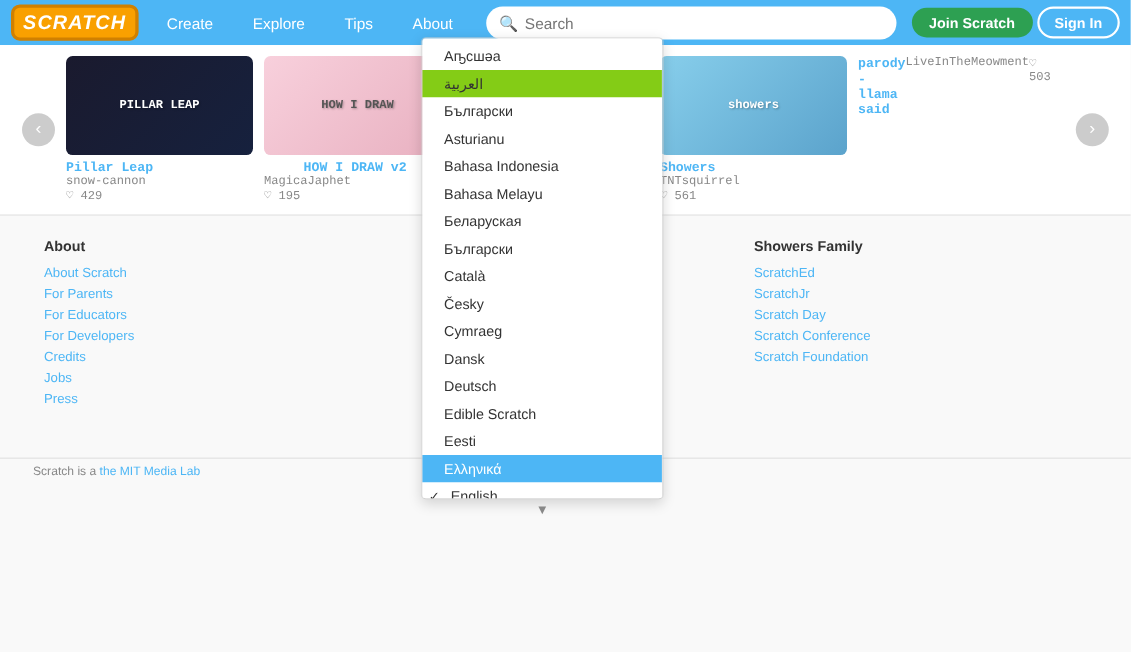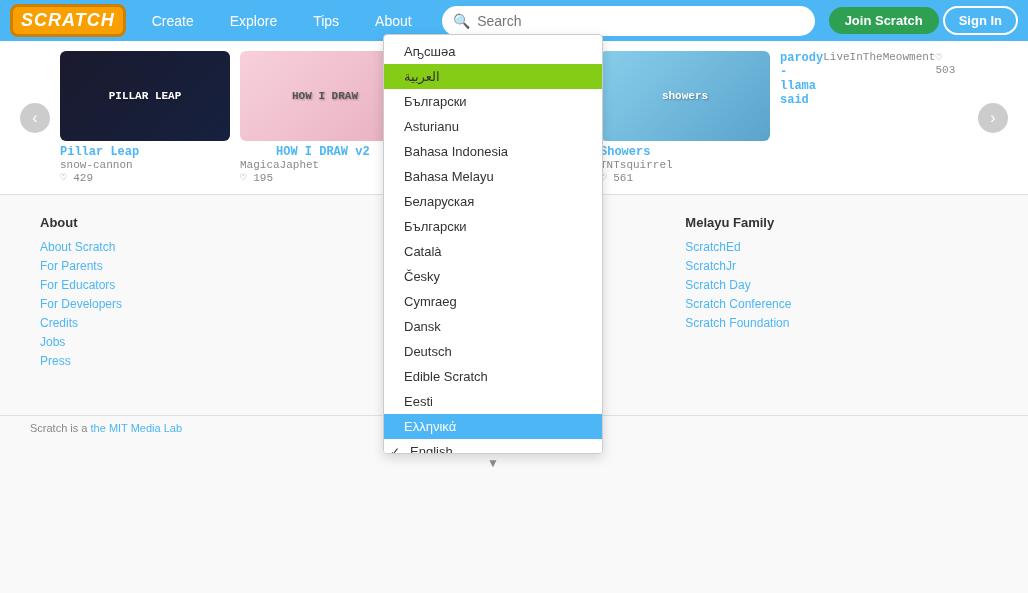--- a/index.html
+++ b/index.html
@@ -87,21 +87,21 @@
       <a style="display: block; color: rgb(77, 182, 245); font-size: 12px; text-decoration: none; margin-bottom: 5px; cursor: pointer;">About Scratch</a>
       <a style="display: block; color: rgb(77, 182, 245); font-size: 12px; text-decoration: none; margin-bottom: 5px; cursor: pointer;">For Parents</a>
       <a style="display: block; color: rgb(77, 182, 245); font-size: 12px; text-decoration: none; margin-bottom: 5px; cursor: pointer;">For Educators</a>
       <a style="display: block; color: rgb(77, 182, 245); font-size: 12px; text-decoration: none; margin-bottom: 5px; cursor: pointer;">For Developers</a>
       <a style="display: block; color: rgb(77, 182, 245); font-size: 12px; text-decoration: none; margin-bottom: 5px; cursor: pointer;">Credits</a>
       <a style="display: block; color: rgb(77, 182, 245); font-size: 12px; text-decoration: none; margin-bottom: 5px; cursor: pointer;">Jobs</a>
       <a style="display: block; color: rgb(77, 182, 245); font-size: 12px; text-decoration: none; margin-bottom: 5px; cursor: pointer;">Press</a>
     </div>
     <div style="flex: 1 1 0%; padding: 0px 10px;"></div>
     <div style="flex: 1 1 0%; padding: 0px 10px;">
-      <div style="font-size: 13px; font-weight: 700; color: rgb(51, 51, 51); margin-bottom: 10px;">Melayu Family</div>
+      <div style="font-size: 13px; font-weight: 700; color: rgb(51, 51, 51); margin-bottom: 10px;">Showers Family</div>
       <a style="display: block; color: rgb(77, 182, 245); font-size: 12px; text-decoration: none; margin-bottom: 5px; cursor: pointer;">ScratchEd</a>
       <a style="display: block; color: rgb(77, 182, 245); font-size: 12px; text-decoration: none; margin-bottom: 5px; cursor: pointer;">ScratchJr</a>
       <a style="display: block; color: rgb(77, 182, 245); font-size: 12px; text-decoration: none; margin-bottom: 5px; cursor: pointer;">Scratch Day</a>
       <a style="display: block; color: rgb(77, 182, 245); font-size: 12px; text-decoration: none; margin-bottom: 5px; cursor: pointer;">Scratch Conference</a>
       <a style="display: block; color: rgb(77, 182, 245); font-size: 12px; text-decoration: none; margin-bottom: 5px; cursor: pointer;">Scratch Foundation</a>
     </div>
   </div>
 
 <div style="background:#f9f9f9; padding:6px 30px; border-top:1px solid #e0e0e0; font-size:11px; color:#888; display:flex; align-items:center;">
   <span>Scratch is a</span>&nbsp;<a style="color:#4db6f5;">the MIT Media Lab</a>

